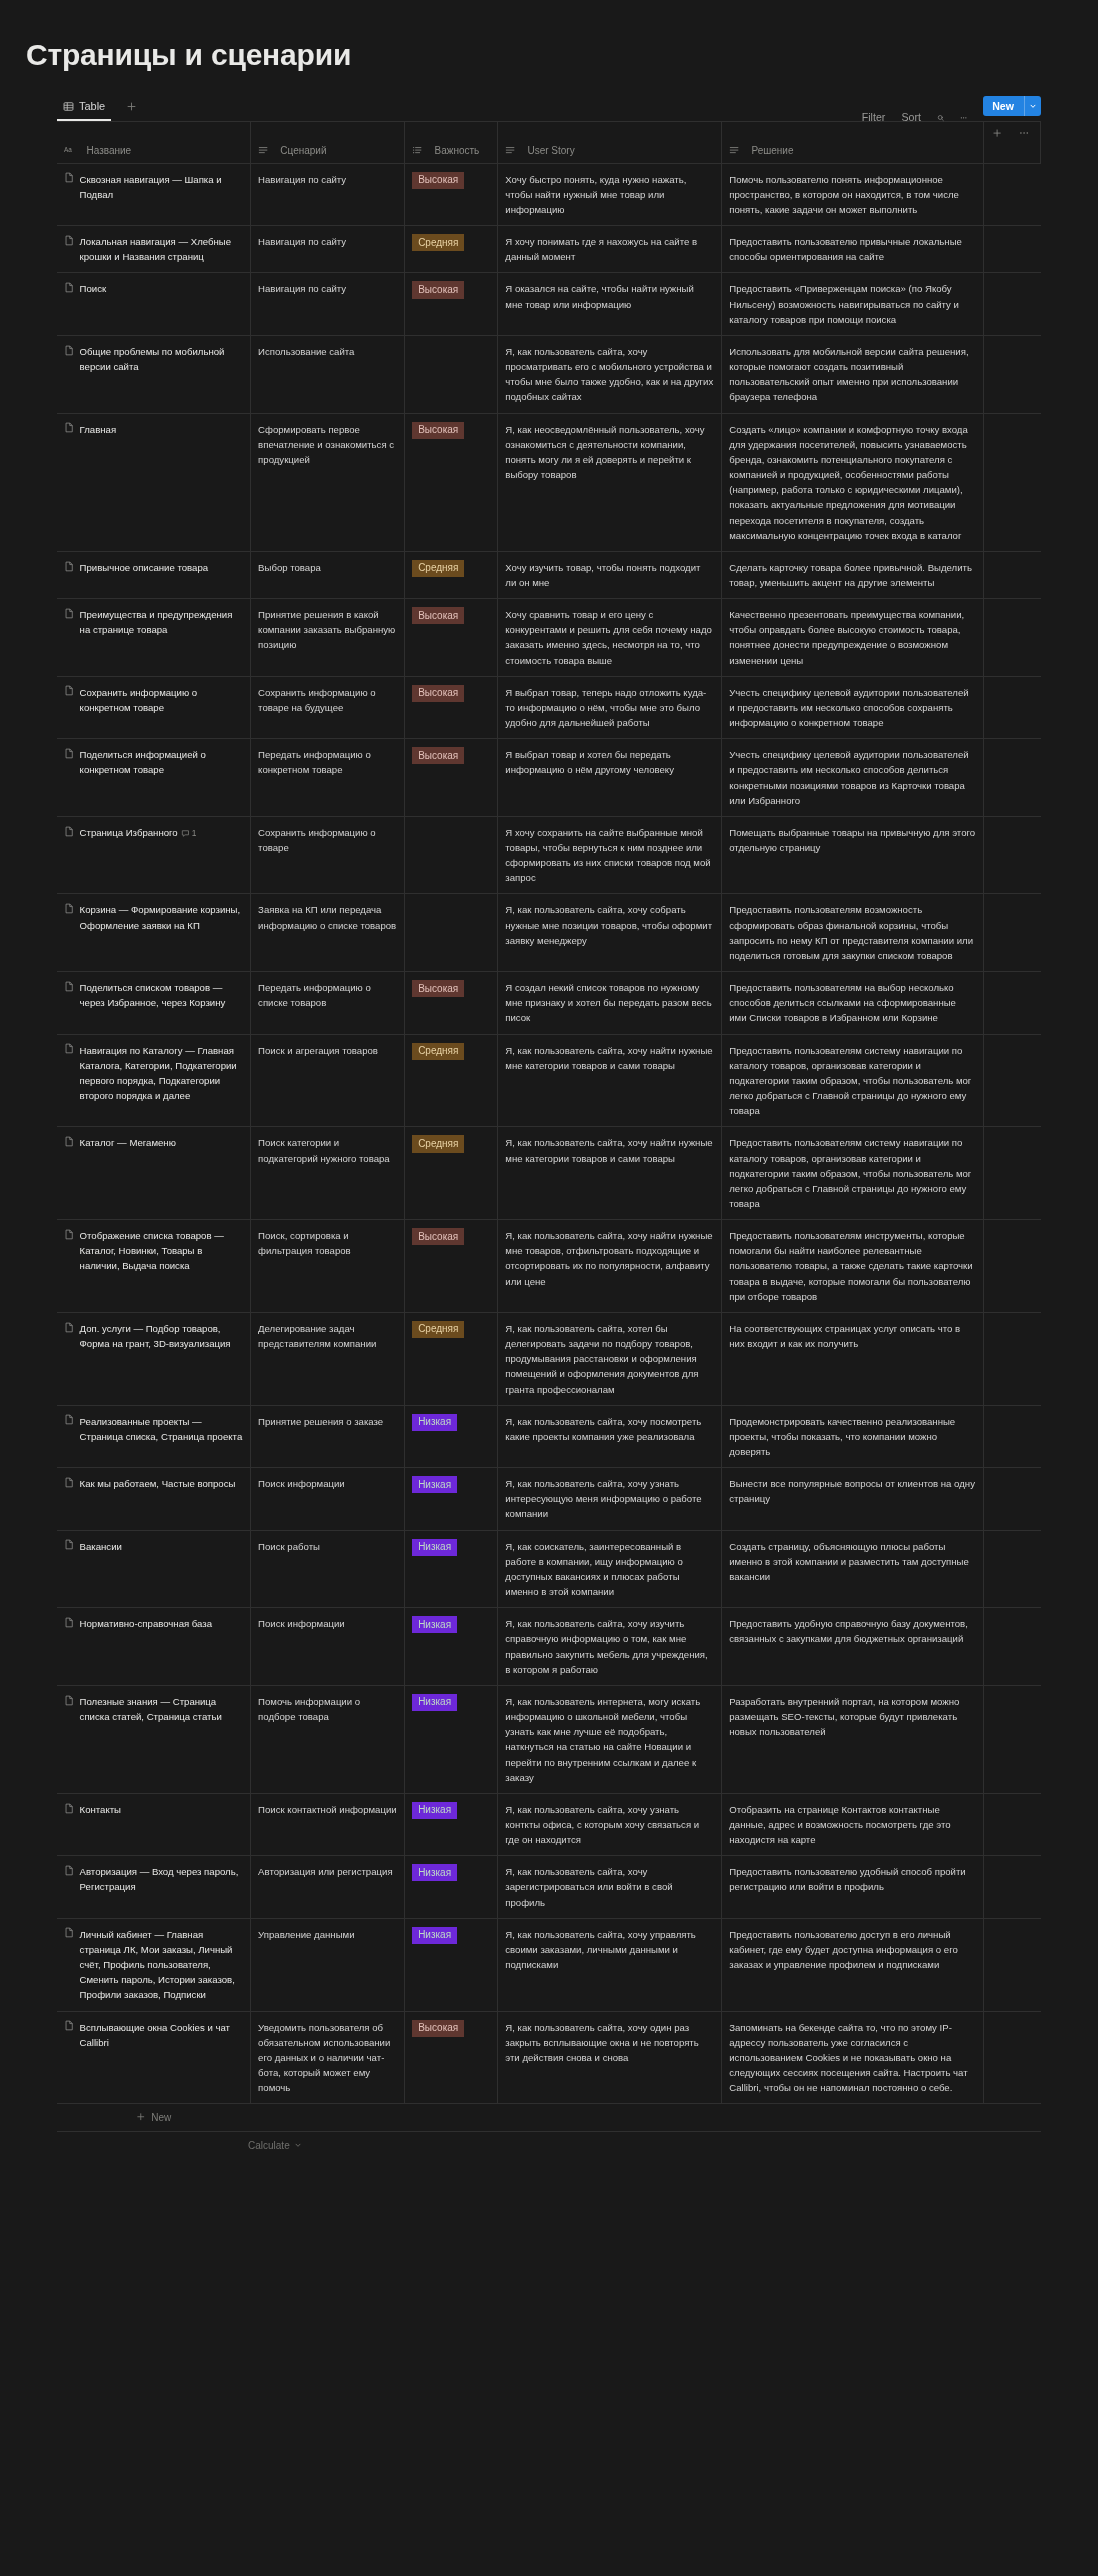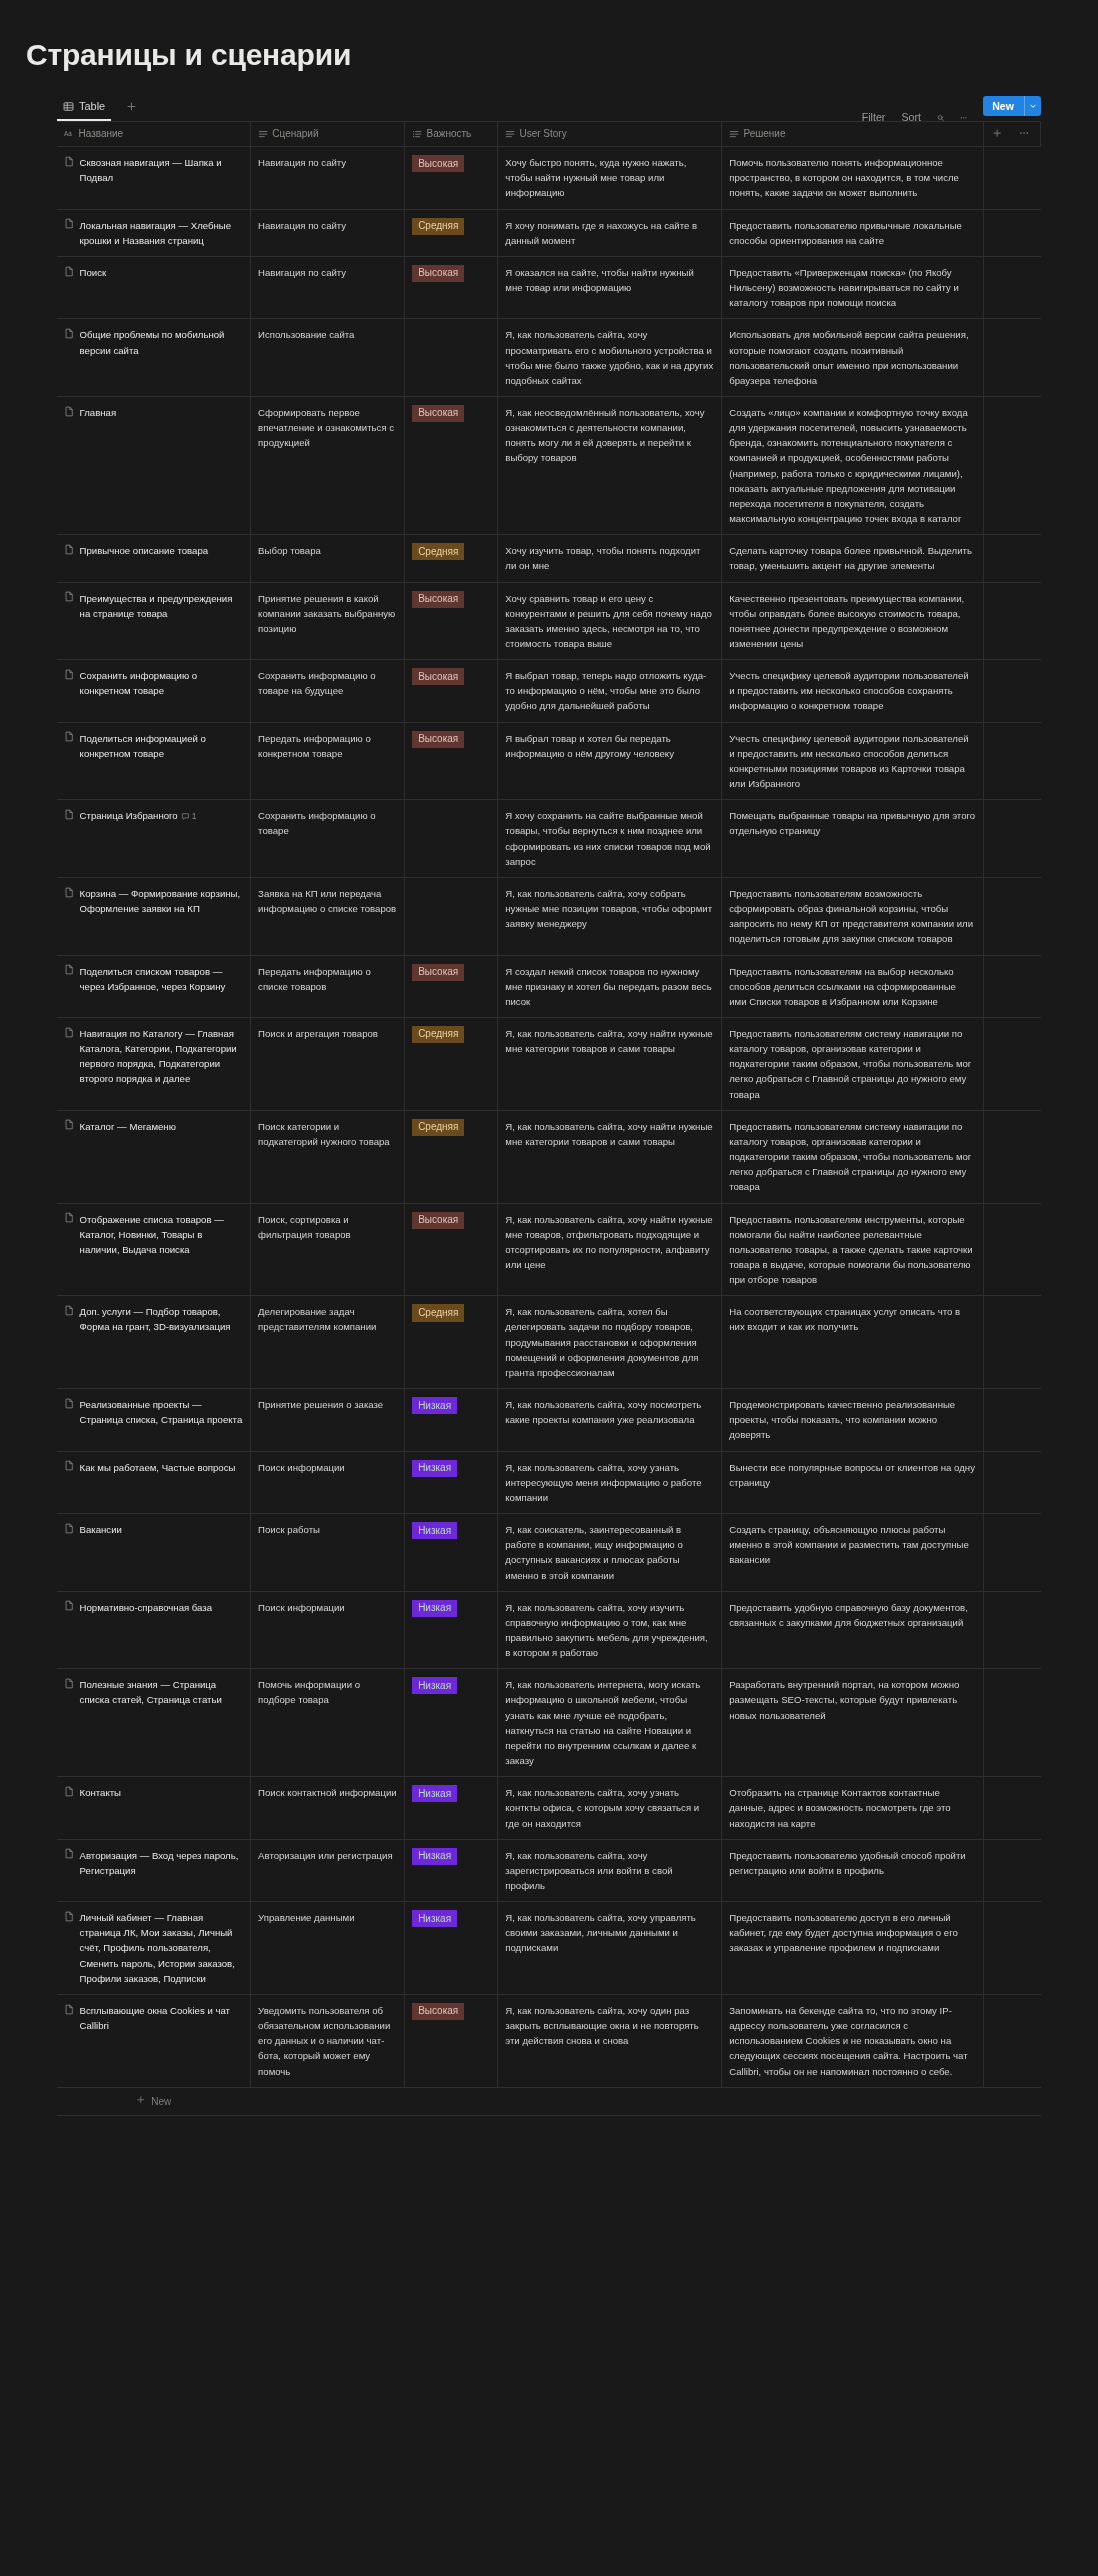--- a/index.html
+++ b/index.html
@@ -80,21 +80,21 @@
   table.db thead th {
     border-top: 0.7px solid #2f2f2f;
     border-bottom: 0.7px solid #2f2f2f;
     padding: 6.6px 6.6px 6.6px 7.3px;
     font-weight: 400;
     font-size: 10px;
     color: #8b8b87;
     height: 25.6px;
     background: #191919;
   }
-  .th-inner { display: flex; align-items: center; gap: 4px; }
+  .th-inner { display: flex; gap: 12px; margin-top: 17px; }
   .th-icon { display:inline-flex; color:#8b8b87; flex: 0 0 auto; }
   .col-title { width: 183px; }
   .col-scen  { width: 146px; }
   .col-imp   { width: 88px; }
   .col-story { width: 212px; }
   .col-sol   { width: 248px; }
   .col-plus  { width: 54px; border-right: none !important; }
   .th-plus-cell { padding: 0 !important; }
   .th-plus-inner { display:flex; align-items:center; height: 24px; }
   .th-plus, .th-dots {
@@ -717,15 +717,23 @@
 
     <div class="tfoot-new">
       <span>
         <svg width="9.5" height="9.5" viewBox="0 0 16 16" stroke="#7d7d79" stroke-width="1.4" stroke-linecap="round">
           <line x1="8" y1="3" x2="8" y2="13"></line>
             <line x1="3" y1="8" x2="13" y2="8"></line>
         </svg>
       </span>
       <span>New</span>
     </div>
+    <div class="tfoot-calc">
+      <span>Calculate</span>
+      <span class="chev">
+        <svg width="8" height="8" viewBox="0 0 12 12" fill="none" stroke="#6f6f6c" stroke-width="1.3" stroke-linecap="round" stroke-linejoin="round">
+          <polyline points="3,4.8 6,8 9,4.8"></polyline>
+        </svg>
+      </span>
+    </div>
   </div>
 </div>
 
 
 </body></html>

